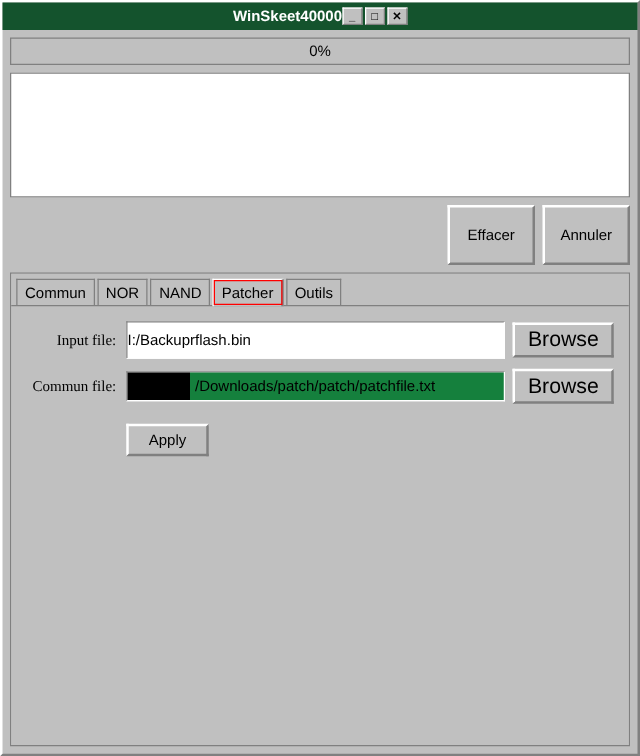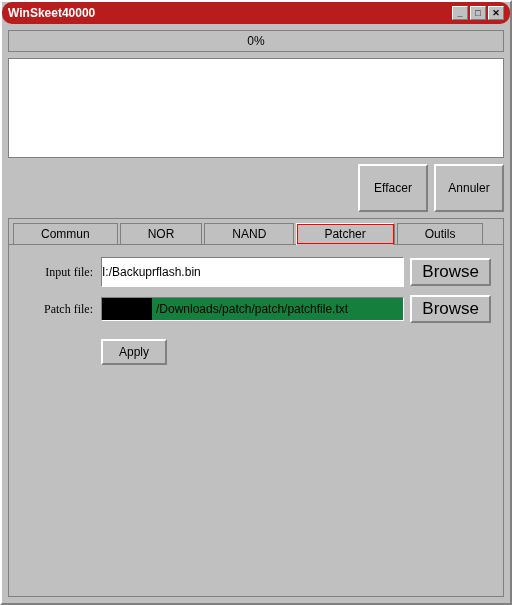--- a/index.html
+++ b/index.html
@@ -24,30 +24,29 @@
       height: 605px;
       background: #c0c0c0;
       border: 2px solid #808080;
       border-top: 2px solid #ffffff;
       border-left: 2px solid #ffffff;
       display: flex;
       flex-direction: column;
     }
 
     .title-bar {
-      background: #b91c1c;
+      background: #14532d;
       color: white;
       padding: 3px 6px;
       display: flex;
       align-items: center;
-      justify-content: space-between;
+      justify-content: center;
       font-size: 12px;
       font-weight: bold;
       height: 22px;
-      border-radius: 10px;
     }
 
     .title-bar-buttons {
       display: flex;
       gap: 2px;
     }
 
     .title-bar-btn {
       background: #c0c0c0;
       border: 1px solid #808080;
@@ -141,21 +140,21 @@
     }
 
     .tab-bar {
       display: flex;
       gap: 2px;
       padding: 4px 4px 0 4px;
       background: #c0c0c0;
     }
 
     .tab {
-      padding: 3px 27px;
+      padding: 3px 6px;
       background: #c0c0c0;
       border: 1px solid #808080;
       border-bottom: none;
       cursor: pointer;
       font-size: 12px;
       position: relative;
     }
 
     .tab.active {
       background: #c0c0c0;
@@ -311,21 +310,21 @@
       </div>
 
       <div class="tab-content">
         <div class="form-row">
           <span class="form-label">Input file:</span>
           <input class="form-input" type="text" value="I:/Backuprflash.bin" style="">
           <button class="browse-btn">Browse</button>
         </div>
 
         <div class="form-row">
-          <span class="form-label">Patch file:</span>
+          <span class="form-label">Commun file:</span>
           <div class="patch-file-wrapper">
             <span class="patch-file-prefix">&nbsp;&nbsp;&nbsp;&nbsp;</span>
             <input class="patch-file-text" type="text" style="border: none; flex: 1 1 0%; padding: 2px 4px; font-size: 12px; outline: none;" value="/Downloads/patch/patch/patchfile.txt">
           </div>
           <button class="browse-btn">Browse</button>
         </div>
 
         <div>
           <button class="apply-btn">Apply</button>
         </div>

